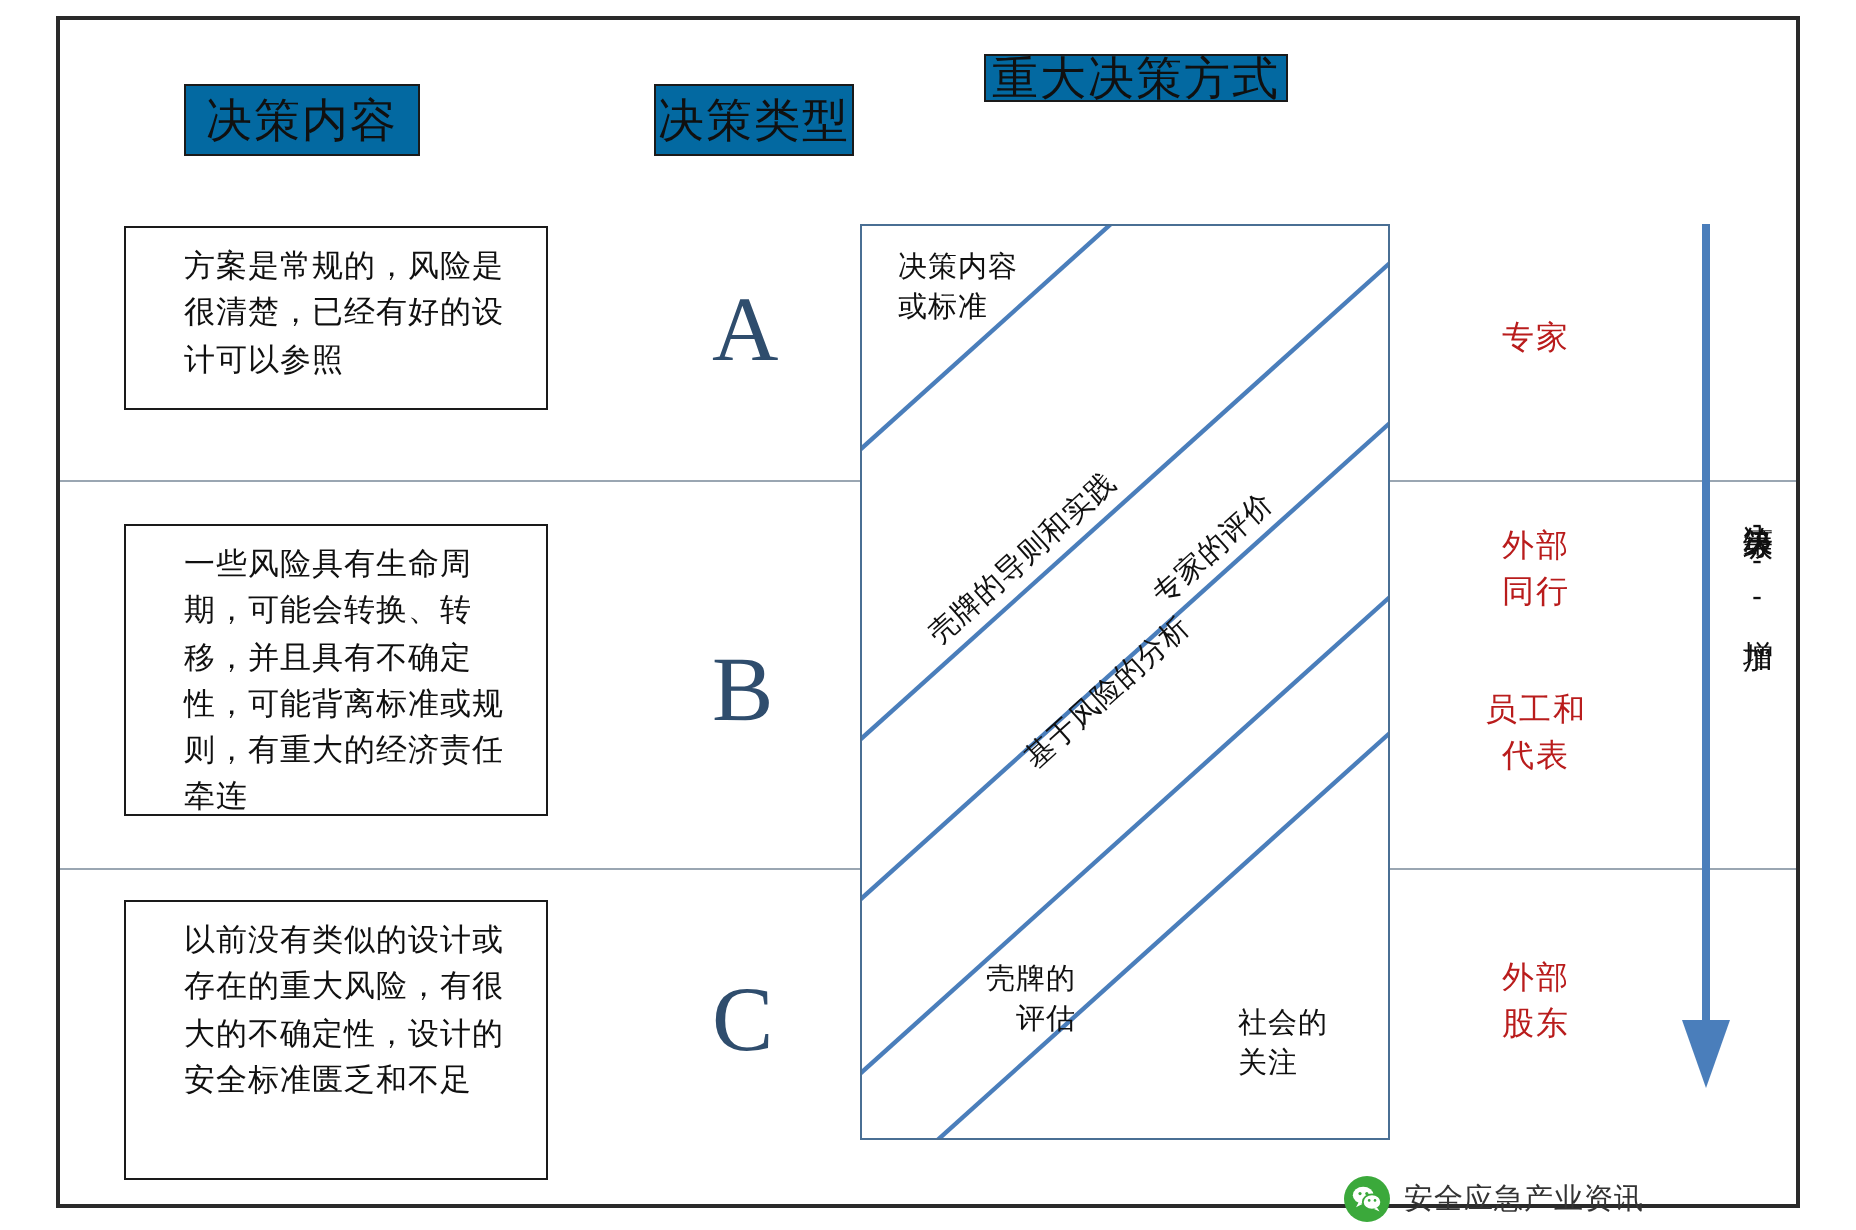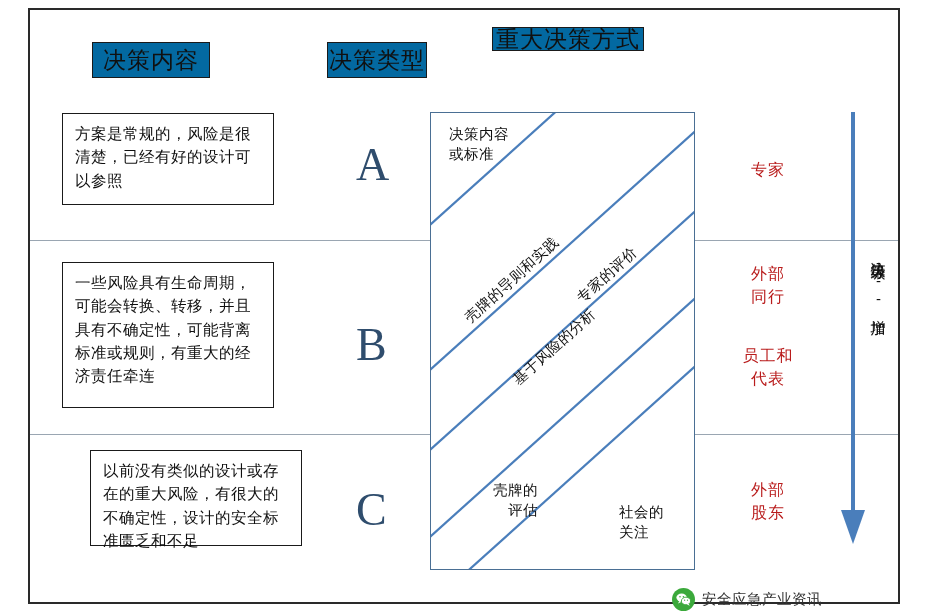--- a/index.html
+++ b/index.html
@@ -54,29 +54,29 @@
   }
   #rowline-1 { top: 240px; }
   #rowline-2 { top: 434px; }
 
   
   .content-box {
     position: absolute;
     border: 1px solid #1a1a1a;
     background: #ffffff;
     box-sizing: border-box;
-    padding: 8px 10px 8px 12px;
+    padding: 8px 10px 8px 29px;
     font-size: 15.5px;
     line-height: 1.5;
     color: #101010;
     letter-spacing: 0.5px;
   }
   #content-0 { left: 62px; top: 113px; width: 212px; height: 92px; }
   #content-1 { left: 62px; top: 262px; width: 212px; height: 146px; }
-  #content-2 { left: 62px; top: 450px; width: 212px; height: 96px; margin-left: 28px; }
+  #content-2 { left: 62px; top: 450px; width: 212px; height: 140px; }
 
   
   .big-letter {
     position: absolute;
     font-family: "Liberation Serif", "DejaVu Serif", serif;
     font-size: 46px;
     color: #2f4d6d;
     font-weight: 400;
   }
   #letter-0 { left: 356px; top: 138px; }

